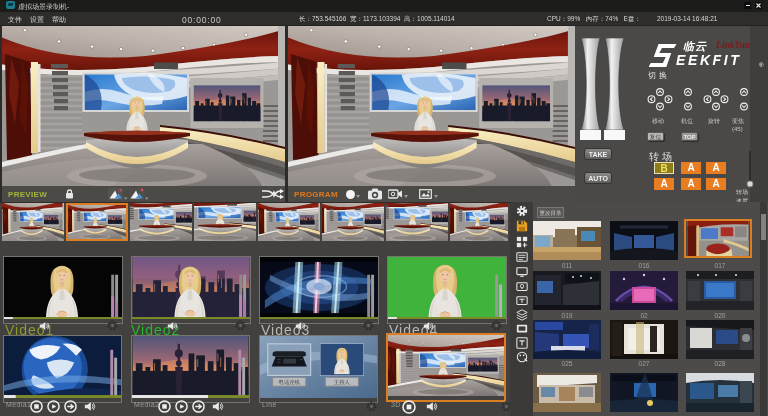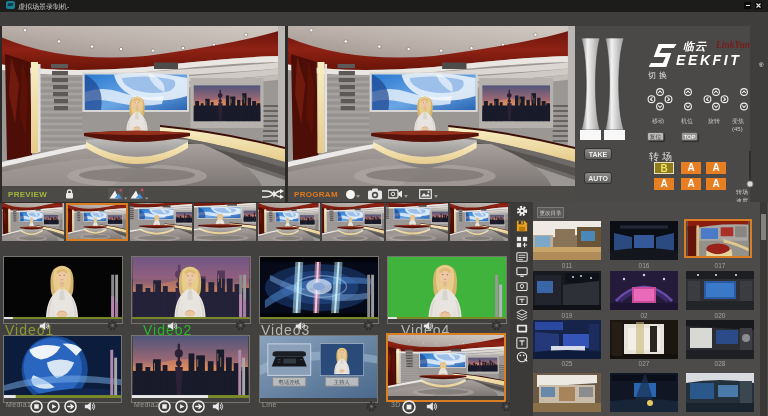--- a/index.html
+++ b/index.html
@@ -288,20 +288,29 @@
     <div class="winbtn" style="left:744px">
         <div style="position:absolute;left:1.5px;top:3px;width:4px;height:1.2px;background:#e8e8e8"></div>
       </div>
     <div class="winbtn" style="left:755px">
         <svg width="7" height="7" viewBox="0 0 7 7" style="display:block">
           <path d="M1.5,1.5 L5.5,5.5 M5.5,1.5 L1.5,5.5" stroke="#e8e8e8" stroke-width="1.1"></path>
         </svg>
       </div>
   </div>
 
+  <div id="menubar">
+    <span style="left:8px">文件</span>
+    <span style="left:30px">设置</span>
+    <span style="left:52px">帮助</span>
+    <span style="left:182px;top:3px;font-size:8.5px;letter-spacing:.8px;color:#c8c8c8">00:00:00</span>
+    <span style="left:299px;font-size:6.5px">长：753.545166&nbsp;&nbsp;宽：1173.103394&nbsp;&nbsp;高：1005.114014</span>
+    <span style="left:547px;font-size:6.5px">CPU：99%&nbsp;&nbsp;&nbsp;内存：74%&nbsp;&nbsp;&nbsp;E盘：</span>
+    <span style="left:657px;font-size:6.5px">2019-03-14 16:48:21</span>
+  </div>
 
   <div class="win" id="prevwin">
     <svg class="scene" viewBox="0 0 283 160" preserveAspectRatio="none">
         <use href="#scene"></use>
       </svg>
     <div class="vtoolbar">
       <div class="lbl" style="left:6px;color:#a4b43c">PREVIEW</div>
       <svg class="abs" style="left:63px;top:3px" width="9" height="10" viewBox="0 0 9 10">
         <rect x="1" y="4" width="7" height="5.5" rx="1" fill="#e8e8e8"></rect>
         <path d="M2.5,4 V2.8 Q2.5,1 4.5,1 Q6.5,1 6.5,2.8 V4" fill="none" stroke="#e8e8e8" stroke-width="1.3"></path>
@@ -521,23 +530,23 @@
       <svg width="118" height="62" viewBox="0 0 120 63" preserveAspectRatio="none">
         <rect width="120" height="63" fill="#3fb33c"></rect>
         <use href="#anchor" x="28" y="2" width="60" height="64"></use>
         <rect x="109" y="18" width="3" height="45" fill="#9a9a92"></rect>
           <rect x="113" y="28" width="3" height="35" fill="#b8b0c0"></rect>
         <rect x="0" y="61" width="120" height="2" fill="#7a8a28"></rect>
           <rect x="0" y="61" width="9" height="2" fill="#e8e8e8"></rect>
       </svg>
     </div>
     <div class="chlbl" style="left:5px;color:#8a9a30">Video1</div>
-    <div class="chlbl" style="left:143px;color:#28b828">Video2</div>
+    <div class="chlbl" style="left:131px;color:#28b828">Video2</div>
     <div class="chlbl" style="left:261px;color:#b8b8b0">Video3</div>
-    <div class="chlbl" style="left:401px;color:#b8b8b0">Video4</div>
+    <div class="chlbl" style="left:389px;color:#b8b8b0">Video4</div>
 
     <div class="mch" style="left:3px">
       <svg width="117" height="62" viewBox="0 0 120 63" preserveAspectRatio="none">
         <use href="#earth" width="120" height="63"></use>
         <rect x="109" y="14" width="3" height="49" fill="#b08aaa"></rect>
           <rect x="113" y="22" width="3" height="41" fill="#a8a8a8"></rect>
         <rect x="0" y="60" width="120" height="3" fill="#7a8a28"></rect>
           <rect x="0" y="60" width="12" height="3" fill="#e8e8e8"></rect>
       </svg>
     </div>

